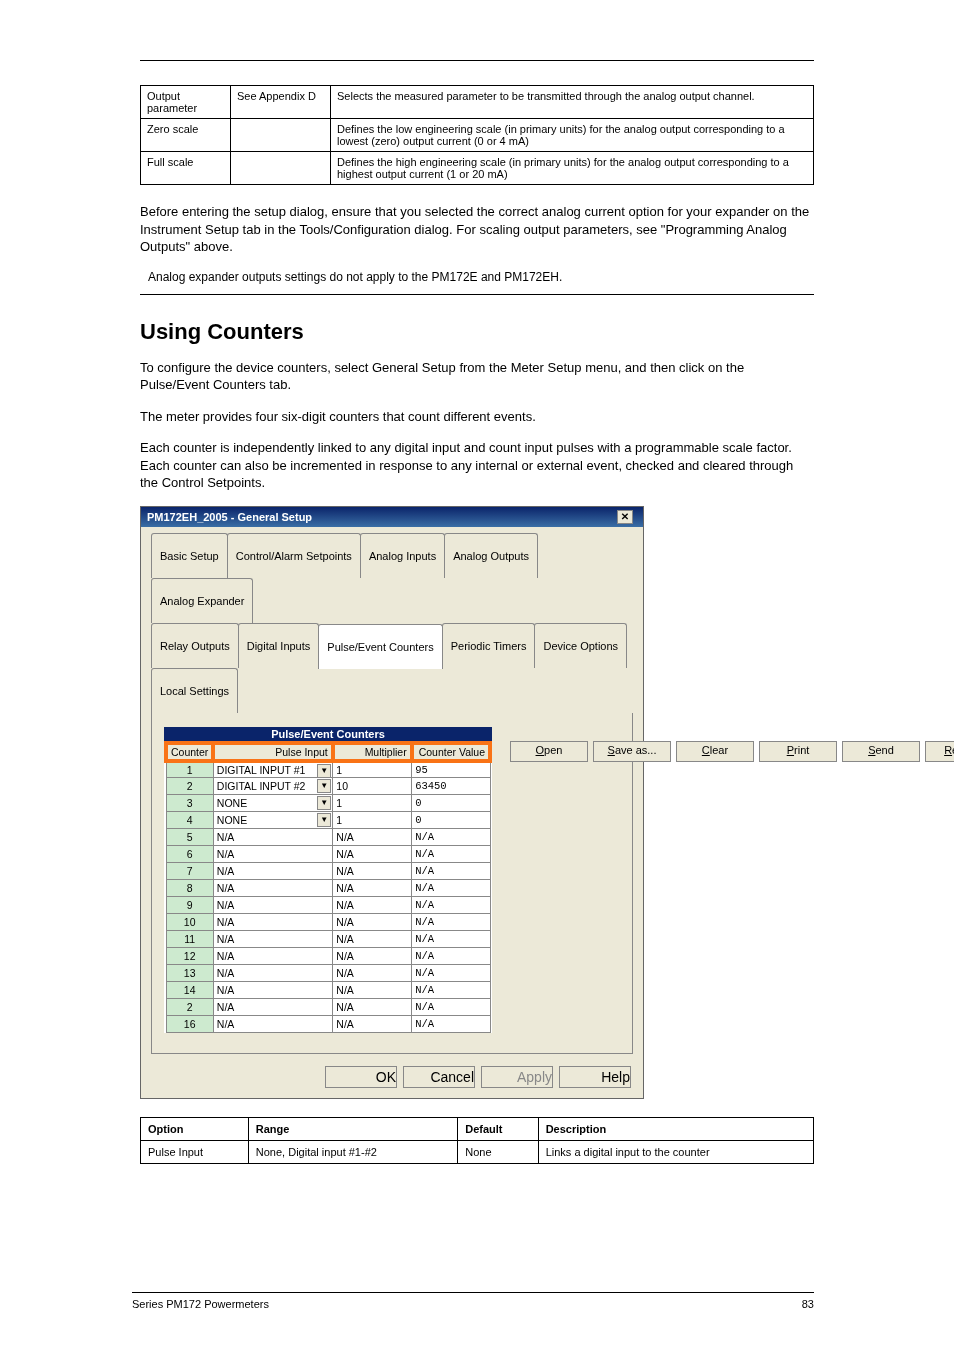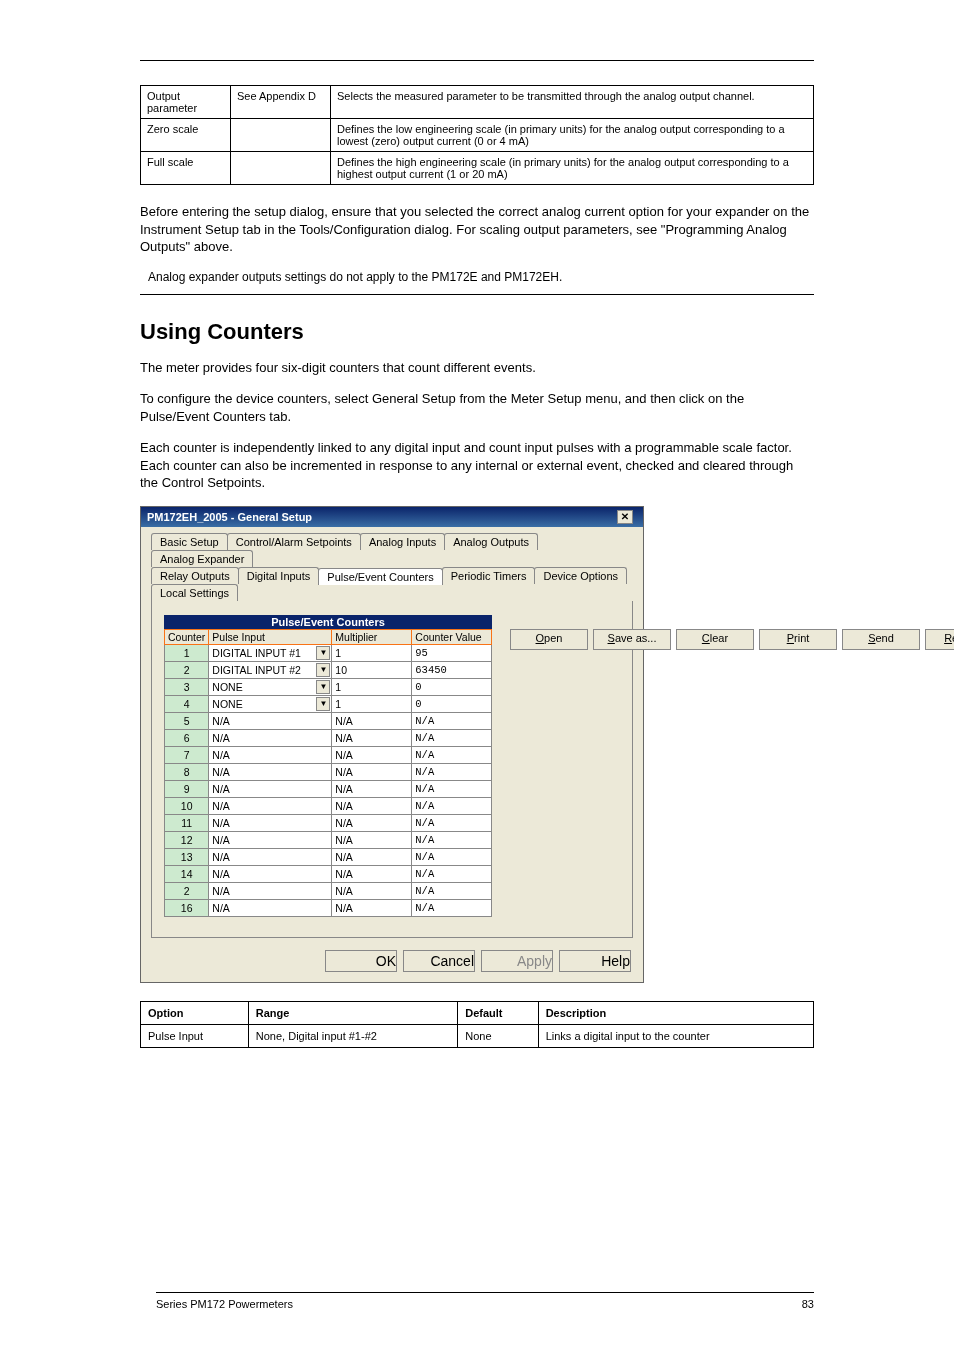--- a/index.html
+++ b/index.html
@@ -21,50 +21,50 @@
 
   h2 { font-size: 22px; font-weight: bold; margin: 10px 0 14px 0; }
 
   
   .dialog { width: 504px; background: #ece9d8; border: 1px solid #666; font-family: Tahoma, Arial, sans-serif; font-size: 11px; margin: 10px 0 18px 0; }
   .titlebar { background: linear-gradient(#0a246a,#3a6ea5); color: #fff; height: 20px; display: flex; align-items: center; justify-content: space-between; padding: 0 10px 0 6px; font-weight: bold; font-size: 11px; }
   .close-x { width: 16px; height: 14px; background: #ece9d8; border: 1px solid #888; color: #000; font-size: 10px; line-height: 12px; text-align: center; cursor: pointer; }
 
   .tabs { padding: 6px 10px 0 10px; }
   .tabrow { display: flex; flex-wrap: wrap; }
-  .tab { background: #ece9d8; border: 1px solid #888; border-bottom: none; padding: 2px 8px; font-size: 11px; border-radius: 3px 3px 0 0; margin-right: -1px; white-space: nowrap; }
+  .tab { background: #ece9d8; border: 1px solid #888; border-bottom: none; padding: 16px 8px; font-size: 11px; border-radius: 3px 3px 0 0; margin-right: -1px; white-space: nowrap; }
   .tab.active { background: #fff; position: relative; top: 1px; }
   .dialog-inner { background: #ece9d8; border: 1px solid #888; margin: 0 10px 8px 10px; padding: 14px 12px 20px 12px; border-top: none; }
 
   .content-row { display: flex; gap: 18px; align-items: flex-start; }
   .grid-wrap { flex: 0 0 auto; }
   .grid-title { background: #0a246a; color: #fff; text-align: center; font-weight: bold; font-size: 11px; padding: 1px 0; width: 328px; }
   .grid { border-collapse: collapse; background: #fff; font-size: 10.5px; width: 328px; }
-  .grid th { background: #ece9d8; border: 1px solid #f97316; font-weight: normal; padding: 1px 3px; text-align: left; }
+  .grid th { background: #ece9d8; border: 4px solid #f97316; font-weight: normal; padding: 1px 3px; text-align: right; }
   .grid td { border: 1px solid #888; padding: 1px 3px; height: 17px; }
   .grid td.num { background: #cdeacf; text-align: center; width: 36px; }
   .grid td.inp { width: 128px; position: relative; }
   .dd { position: absolute; right: 1px; top: 1px; width: 14px; height: 14px; background: #ece9d8; border: 1px solid #888; font-size: 8px; line-height: 12px; text-align: center; cursor: pointer; }
   .grid td.mul { width: 82px; }
   .grid td.val { width: 82px; font-family: Liberation Mono, monospace; }
 
   .side-btns { display: flex; gap: 5px; padding-top: 14px; }
   .btn { width: 78px; height: 21px; background: #ece9d8; border: 1px solid #888; font-size: 11px; text-align: center; padding-top: 2px; cursor: pointer; }
   .btn .ul { text-decoration: underline; }
 
   .footer-btns { display: flex; gap: 6px; justify-content: flex-end; padding: 4px 12px 10px 0; }
   .fbtn { width: 72px; height: 22px; background: #ece9d8; border: 1px solid #888; font-size: 14px; cursor: pointer; text-align:right; padding-top:2px; }
   .fbtn.disabled { color: #888; }
 
   
   .otable { width: 100%; border-collapse: collapse; font-size: 11px; }
   .otable th, .otable td { border: 1px solid #000; padding: 5px 7px; text-align: left; vertical-align: top; }
   .otable th { font-weight: bold; }
 
-  .pgfoot { position: absolute; left: 156px; right: 140px; bottom: 40px; display:flex; justify-content:space-between; font-size:11px; }
+  .pgfoot { position: absolute; left: 132px; right: 140px; bottom: 40px; display:flex; justify-content:space-between; font-size:11px; }
   .pgfoot .hr { border-top:1px solid #000; position:absolute; left:0; right:0; top:-6px; }
 </style>
 </head>
 <body>
 
 <div class="page">
   <hr class="hr-top">
 
   <table class="ptable">
     <tbody id="ptable-body">
@@ -94,22 +94,22 @@
           <path d="M12 1 L23 21 L1 21 Z" fill="none" stroke="#000" stroke-width="2"></path>
           <rect x="11" y="7" width="2" height="7" fill="#000"></rect>
           <rect x="11" y="16" width="2" height="2" fill="#000"></rect>
         </svg>
     </span>
     <span class="warn-text">Analog expander outputs settings do not apply to the PM172E and PM172EH.</span>
   </div>
   <hr class="hr-mid">
 
   <h2>Using Counters</h2>
+  <p class="body-text">To configure the device counters, select General Setup from the Meter Setup menu, and then click on the Pulse/Event Counters tab.</p>
   <p class="body-text">The meter provides four six-digit counters that count different events.</p>
-  <p class="body-text">To configure the device counters, select General Setup from the Meter Setup menu, and then click on the Pulse/Event Counters tab.</p>
   <p class="body-text">Each counter is independently linked to any digital input and count input pulses with a programmable scale factor. Each counter can also be incremented in response to any internal or external event, checked and cleared through the Control Setpoints.</p>
 
   <div class="dialog">
     <div class="titlebar">
       <span>PM172EH_2005 - General Setup</span>
       <span class="close-x">✕</span>
     </div>
     <div class="tabs">
       <div class="tabrow" id="tabrow1">
           <div class="tab">Basic Setup</div>

